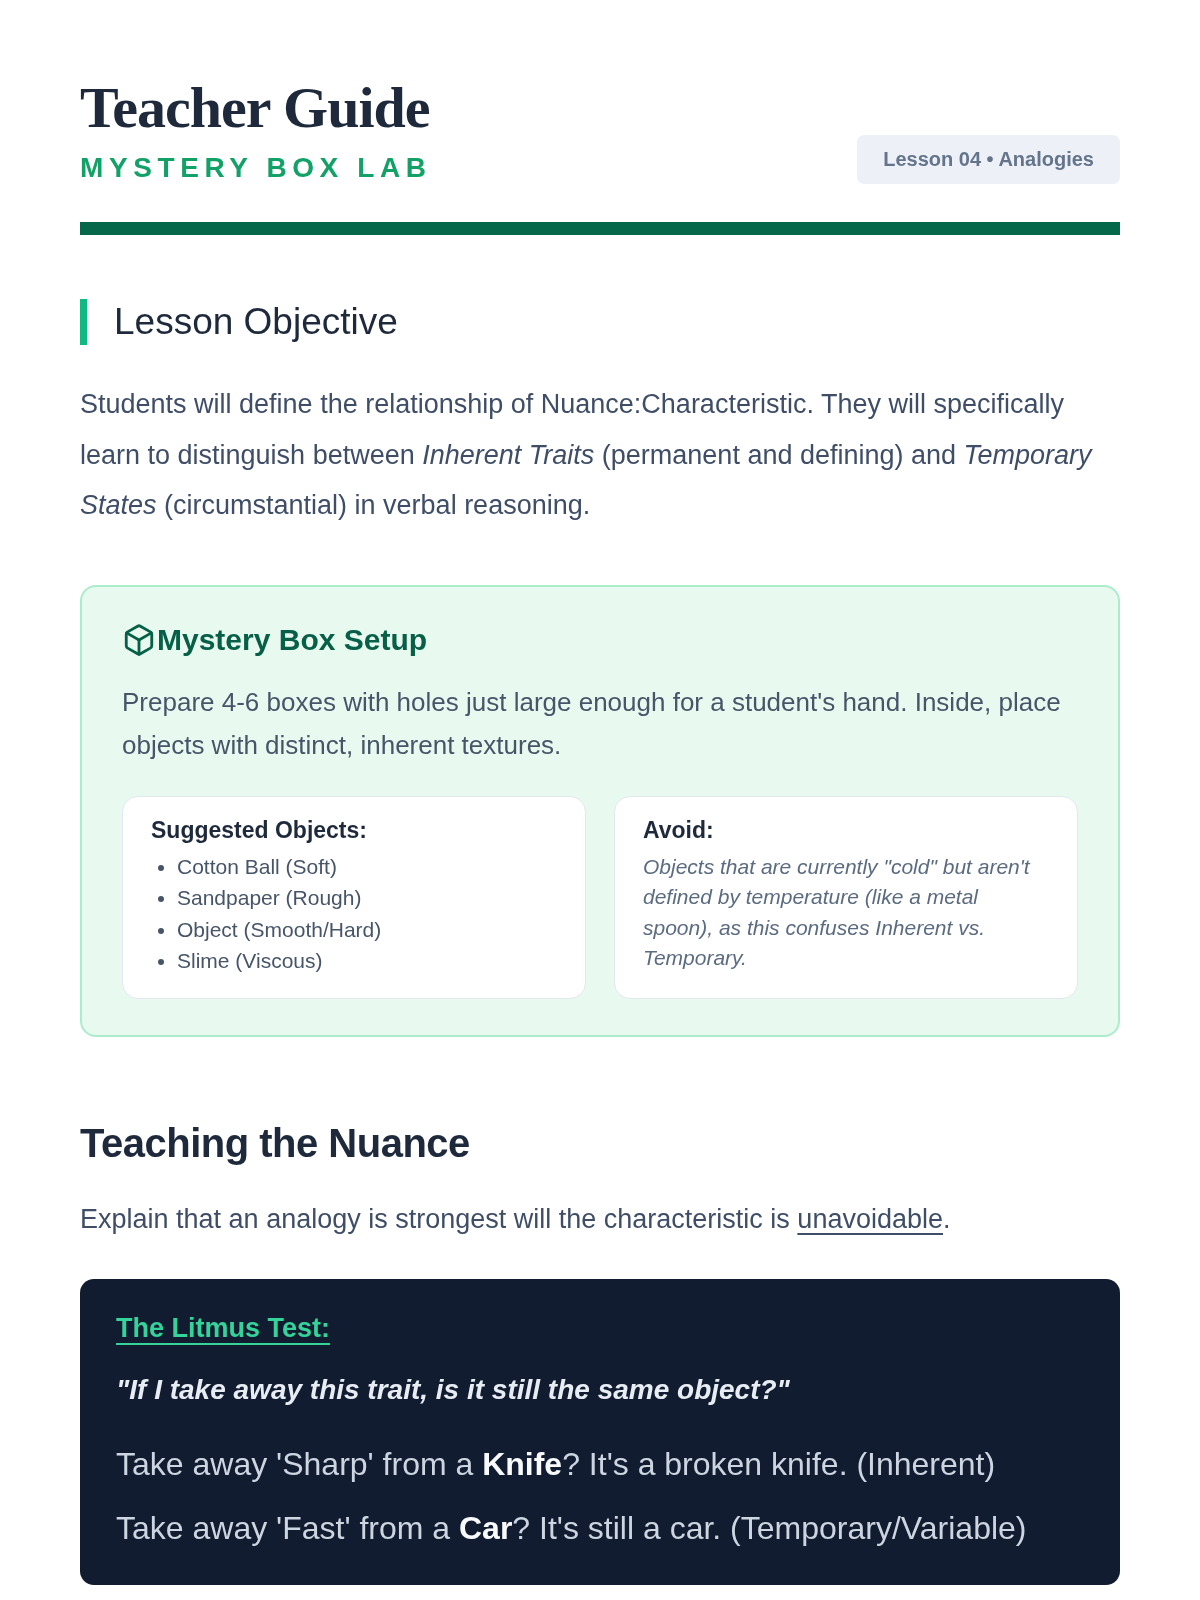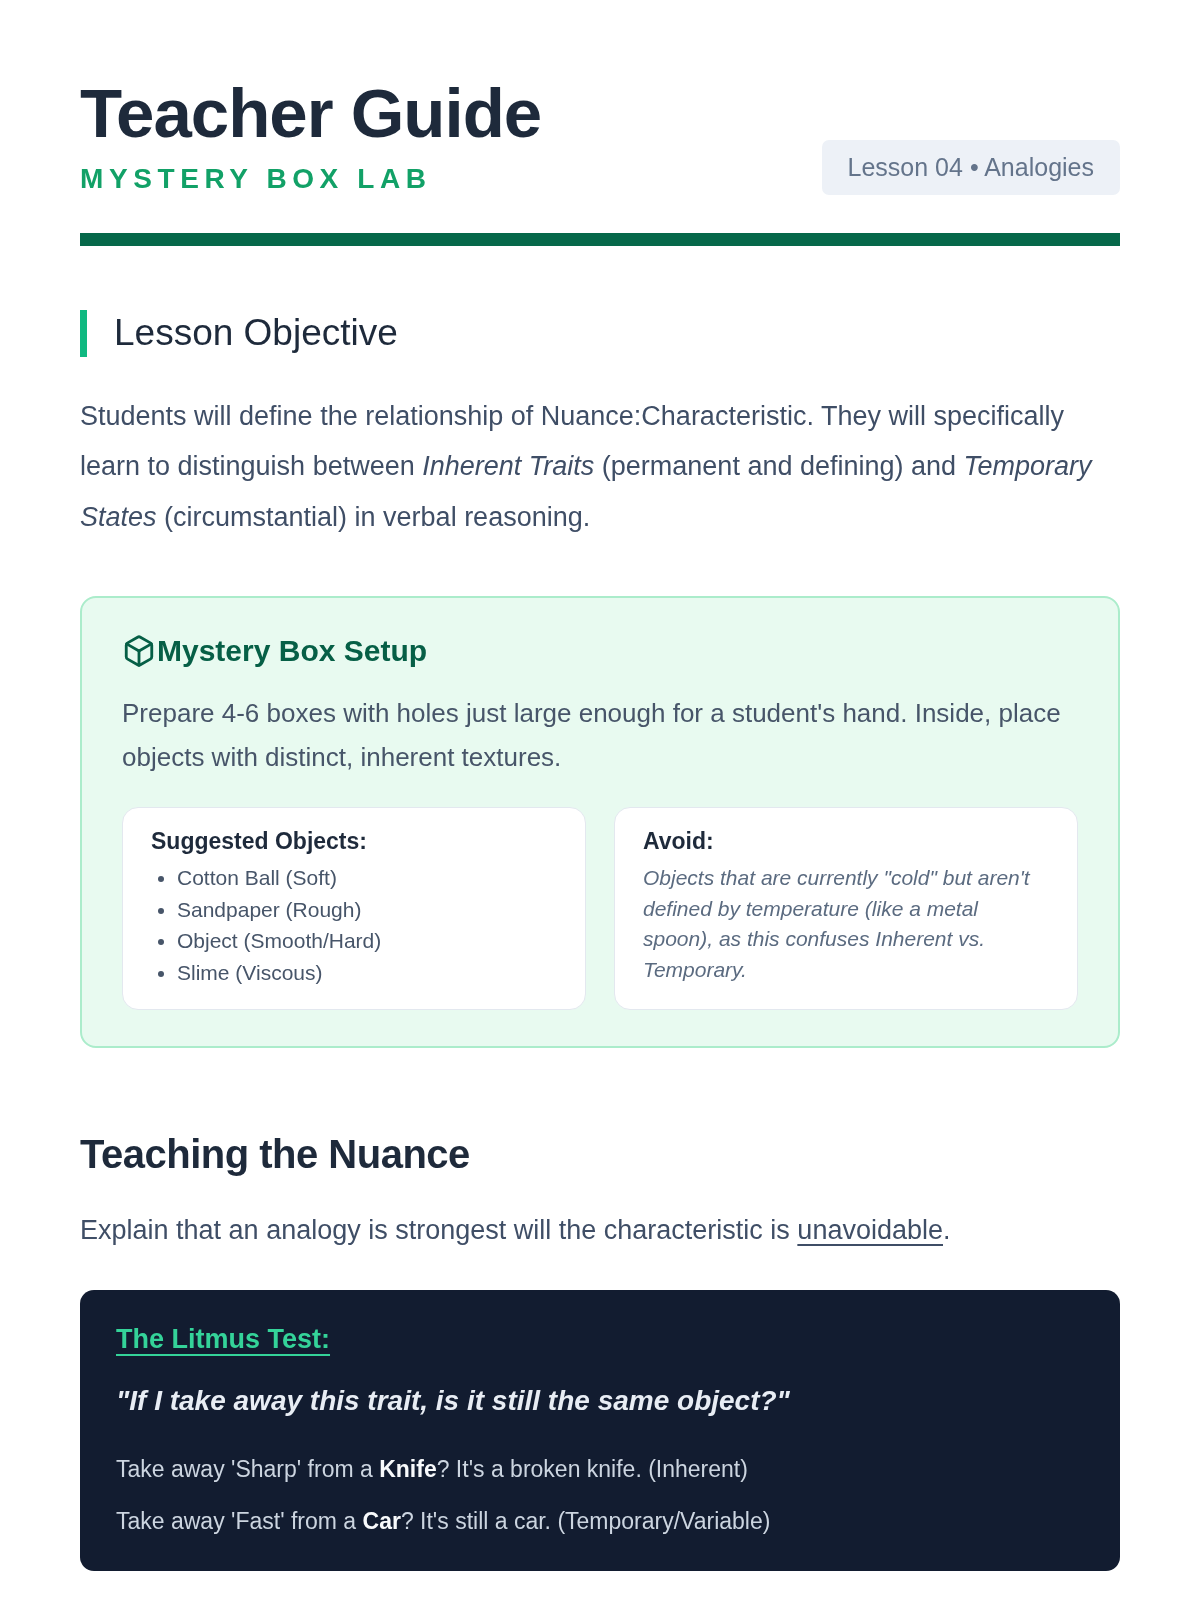--- a/index.html
+++ b/index.html
@@ -26,32 +26,32 @@
   body{
     width:1200px;height:1600px;overflow:hidden;
     font-family:"Liberation Sans", sans-serif;
     color:var(--body-text);
   }
   .page{padding:78px 80px 0 80px;}
 
   
   .header{display:flex;justify-content:space-between;align-items:flex-end;}
   .page-title{
-    font-size:69px;font-weight:bold;color:var(--navy);
-    letter-spacing:-1px;line-height:1.05;
+    font-size:58px;font-weight:bold;color:var(--navy);
+    letter-spacing:-1px;line-height:1.05;font-family:Liberation Serif, serif;
   }
   .page-subtitle{
     margin-top:13px;
     font-size:28px;font-weight:bold;color:var(--brand-green);
     letter-spacing:0.2em;
   }
   .lesson-badge{
     background:var(--badge-bg);
     color:var(--badge-text);
-    font-size:25px;font-weight:normal;
+    font-size:20px;font-weight:bold;
     padding:13px 26px;border-radius:7px;
     white-space:nowrap;
   }
   .rule{margin-top:38px;height:13px;background:var(--dark-green);}
 
   
   .section-heading{
     margin-top:64px;
     font-size:37px;font-weight:normal;color:var(--navy);
     border-left:7px solid var(--accent-green);
@@ -129,21 +129,21 @@
     font-size:27px;font-weight:bold;color:var(--litmus-green);
     text-decoration:underline;text-underline-offset:6px;
     display:inline-block;
   }
   .litmus-quote{
     margin-top:30px;
     font-size:28px;font-style:italic;font-weight:bold;
     color:var(--dark-card-quote);
   }
   .litmus-line{
-    font-size:23px;line-height:1.4;
+    font-size:32px;line-height:1.4;
   }
   .litmus-line.first{margin-top:36px;}
   .litmus-line.second{margin-top:20px;}
   .litmus-line .b{font-weight:bold;color:#f8fafc;}
 </style>
 </head>
 <body>
 
 <div class="page">
 

